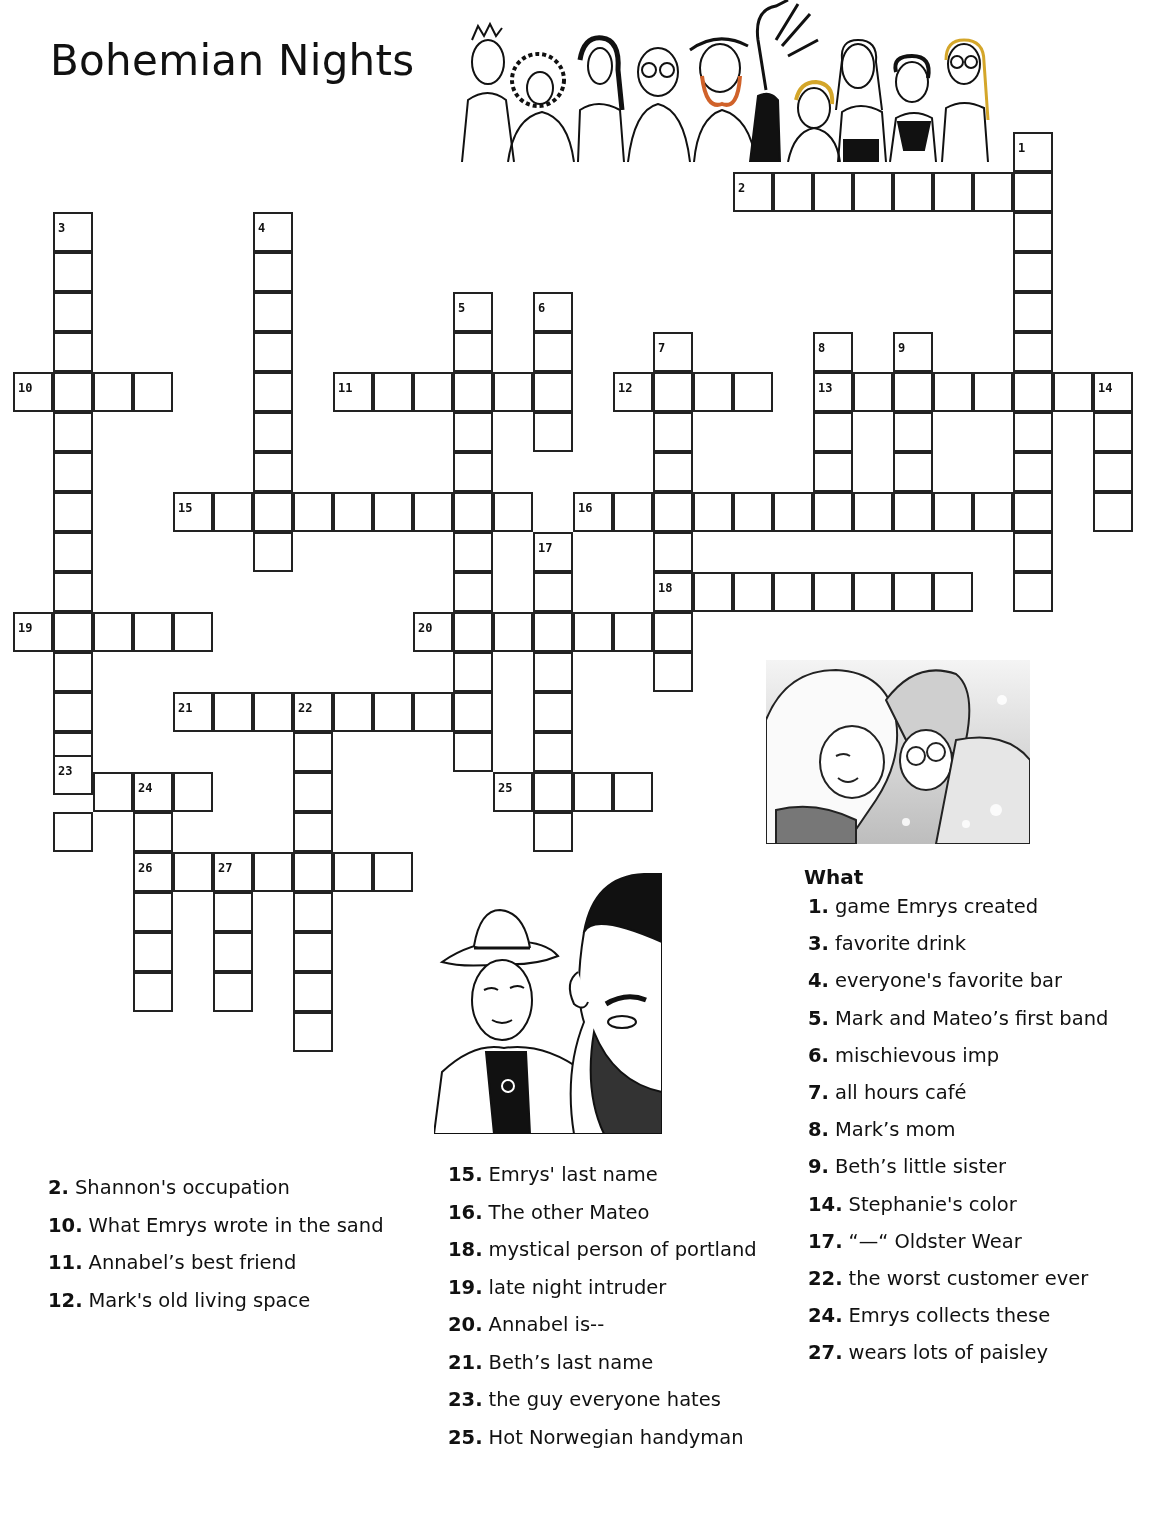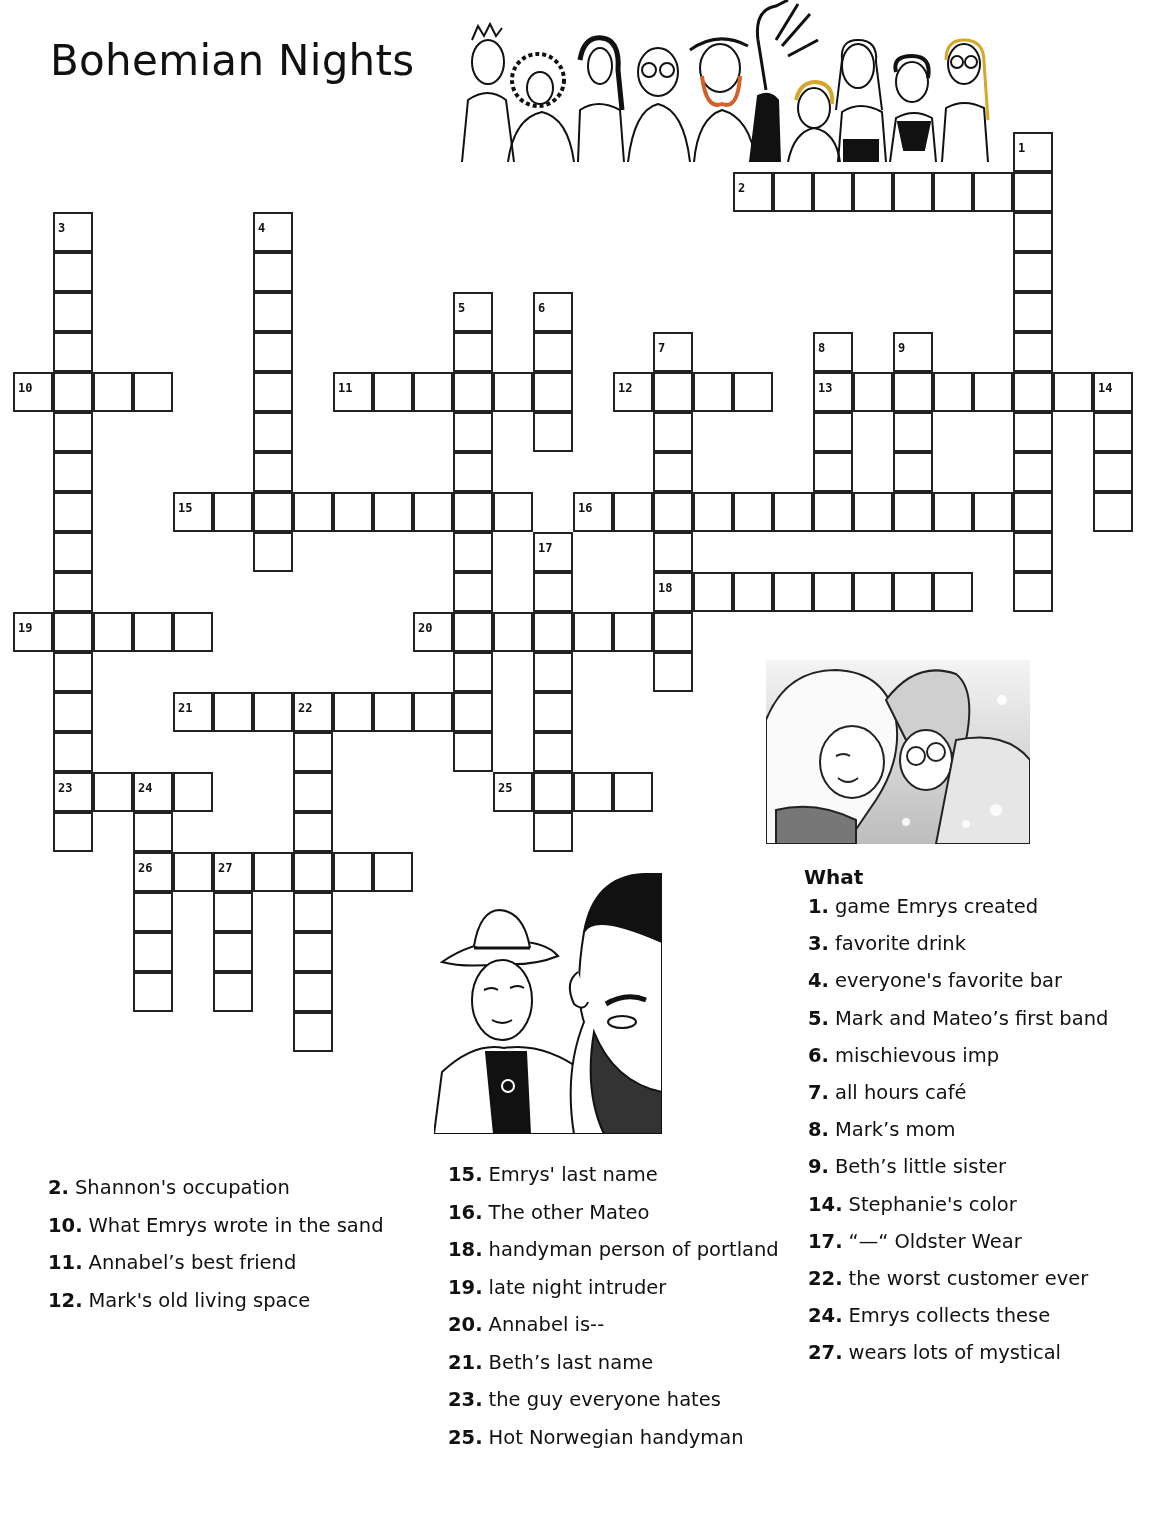--- a/index.html
+++ b/index.html
@@ -168,21 +168,21 @@
     </div>
     <div class="cell" style="left: 54px; top: 653px;">
       <input maxlength="1" style="">
     </div>
     <div class="cell" style="left: 54px; top: 693px;">
       <input maxlength="1" style="">
     </div>
     <div class="cell" style="left: 54px; top: 733px;">
       <input maxlength="1" style="">
     </div>
-    <div class="cell" style="left: 54px; top: 773px;">
+    <div class="cell" style="left: 54px; top: 756px;">
       <span class="num">23</span>
       <input maxlength="1" style="">
     </div>
     <div class="cell" style="left: 54px; top: 813px;">
       <input maxlength="1" style="">
     </div>
     <div class="cell" style="left: 254px; top: 213px;">
       <span class="num">4</span>
       <input maxlength="1" style="">
     </div>
@@ -657,21 +657,21 @@
       <div class="clue"><b>2.</b><span>Shannon's occupation</span></div>
       <div class="clue"><b>10.</b><span>What Emrys wrote in the sand</span></div>
       <div class="clue"><b>11.</b><span>Annabel’s best friend</span></div>
       <div class="clue"><b>12.</b><span>Mark's old living space</span></div>
     </div>
 </div>
 <div class="clues" style="left:448px;top:1163px;">
   <div id="across2">
       <div class="clue"><b>15.</b><span>Emrys' last name</span></div>
       <div class="clue"><b>16.</b><span>The other Mateo</span></div>
-      <div class="clue"><b>18.</b><span>handyman person of portland</span></div>
+      <div class="clue"><b>18.</b><span>mystical person of portland</span></div>
       <div class="clue"><b>19.</b><span>late night intruder</span></div>
       <div class="clue"><b>20.</b><span>Annabel is--</span></div>
       <div class="clue"><b>21.</b><span>Beth’s last name</span></div>
       <div class="clue"><b>23.</b><span>the guy everyone hates</span></div>
       <div class="clue"><b>25.</b><span>Hot Norwegian handyman</span></div>
     </div>
 </div>
 <div class="clues" style="left:804px;top:865px;">
   <h3>What</h3>
   <div id="down" style="margin-left:4px;">
@@ -680,15 +680,15 @@
       <div class="clue" style="height: 37.2px;"><b>4.</b><span>everyone's favorite bar</span></div>
       <div class="clue" style="height: 37.2px;"><b>5.</b><span>Mark and Mateo’s first band</span></div>
       <div class="clue" style="height: 37.2px;"><b>6.</b><span>mischievous imp</span></div>
       <div class="clue" style="height: 37.2px;"><b>7.</b><span>all hours café</span></div>
       <div class="clue" style="height: 37.2px;"><b>8.</b><span>Mark’s mom</span></div>
       <div class="clue" style="height: 37.2px;"><b>9.</b><span>Beth’s little sister</span></div>
       <div class="clue" style="height: 37.2px;"><b>14.</b><span>Stephanie's color</span></div>
       <div class="clue" style="height: 37.2px;"><b>17.</b><span>“—“ Oldster Wear</span></div>
       <div class="clue" style="height: 37.2px;"><b>22.</b><span>the worst customer ever</span></div>
       <div class="clue" style="height: 37.2px;"><b>24.</b><span>Emrys collects these</span></div>
-      <div class="clue" style="height: 37.2px;"><b>27.</b><span>wears lots of mystical</span></div>
+      <div class="clue" style="height: 37.2px;"><b>27.</b><span>wears lots of paisley</span></div>
     </div>
 </div>
 
 </body></html>

